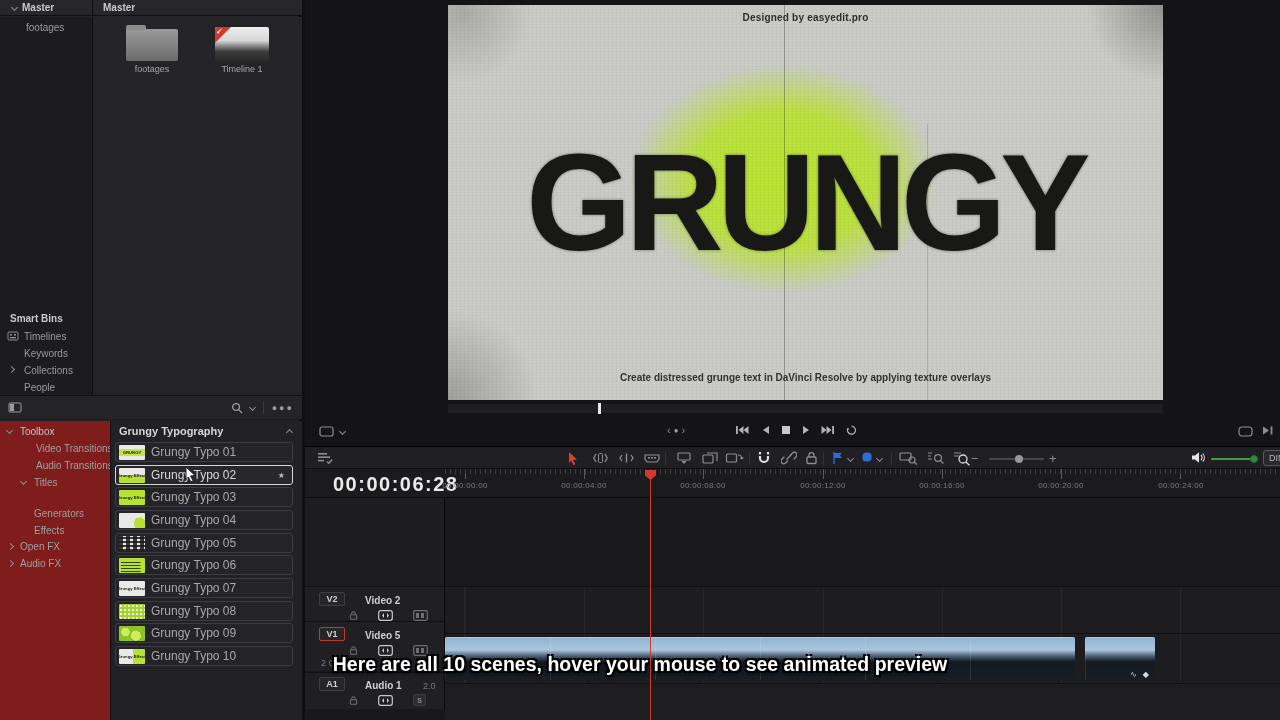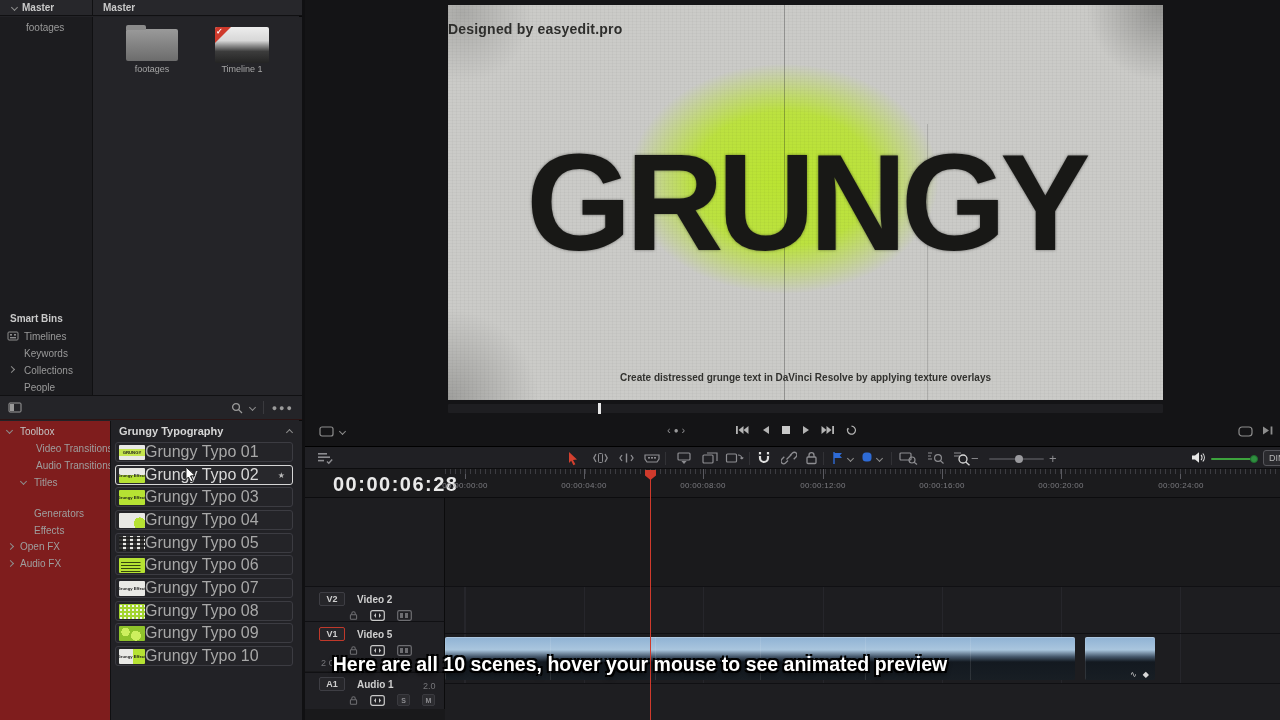--- a/index.html
+++ b/index.html
@@ -23,21 +23,21 @@
 .corner-badge{position:absolute;left:0;top:0;width:0;height:0;border-top:16px solid #cf3a2c;border-right:16px solid transparent}
 .corner-check{position:absolute;left:1px;top:0px;font-size:8px;color:#fff;font-weight:700}
 .grid-label{position:absolute;font-size:9px;color:#a6a6a6;text-align:center}
 .mp-toolbar{position:absolute;left:0;top:395px;width:302px;height:25px;background:#242428;border-top:1px solid #101012;border-bottom:1px solid #2a1414;display:flex;align-items:center}
 .fx-tree{position:absolute;left:0;top:421px;width:110px;height:299px;background:#7f1d1d}
 .fx-item{position:absolute;font-size:10px;color:#9f9f9f;white-space:nowrap}
 .fx-list{position:absolute;left:110px;top:421px;width:192px;height:299px;background:#222226;border-left:1px solid #101012}
 .fxl-hdr{position:absolute;left:8px;top:4px;font-size:11px;font-weight:700;color:#d6d6d6}
 .fx-row{position:absolute;left:4px;width:178px;height:20px;background:#242428;border:1px solid #3c3c42;border-radius:3px;display:flex;align-items:center}
 .fx-row.sel{border-color:#d6d6d6;background:#28282c}
-.fx-row .lbl{font-size:16px;color:#a8a8a8;margin-left:0}
+.fx-row .lbl{font-size:12px;color:#a8a8a8;margin-left:6px}
 .thumb{width:26px;height:15px;margin-left:3px;border-radius:1px;position:relative;overflow:hidden;display:flex;align-items:center;justify-content:center;flex:none}
 .ttx{font-size:5px;font-weight:700;color:#1a1a1a;transform:scale(.85);line-height:5px;text-align:center;white-space:nowrap}
 .t1{background:linear-gradient(180deg,#e9e9e5 0 30%,#c5e54d 30% 72%,#e9e9e5 72%)}
 .t2{background:linear-gradient(180deg,#e9e9e5 0 48%,#b6e233 48%)}
 .t3{background:#b6e233}
 .t4{background:radial-gradient(circle 10px at 80% 70%,#b6e233 60%,transparent 61%),#e9e9e5}
 .t5{background-color:#e7e7e3;background-image:repeating-linear-gradient(0deg,rgba(25,25,25,.85) 0 2px,transparent 2px 4px),repeating-linear-gradient(90deg,rgba(25,25,25,.85) 0 4px,transparent 4px 7px)}
 .t6{background-image:repeating-linear-gradient(0deg,rgba(0,0,0,.7) 0 1px,transparent 1px 3px);background-size:75% 80%;background-position:2px 2px;background-repeat:no-repeat;background-color:#b6e233}
 .t7{background:#e9e9e5}
 .t8{background-image:radial-gradient(circle 1px,#f2f2ee 1px,transparent 1.5px);background-size:4px 4px;background-color:#a3d42e}
@@ -53,21 +53,21 @@
 .main{position:absolute;left:305px;top:0;width:975px;height:720px;background:#141416;overflow:hidden}
 .video{position:absolute;left:143px;top:5px;width:715px;height:395px;background:
  radial-gradient(ellipse 215px 160px at 47% 44%,#bae431 0%,rgba(186,228,49,.9) 42%,rgba(186,228,49,0) 72%),
  radial-gradient(circle 110px at 100% 0%,rgba(0,0,0,.28),transparent 70%),
  radial-gradient(circle 130px at 0% 100%,rgba(0,0,0,.22),transparent 70%),
  radial-gradient(circle 100px at 2% 2%,rgba(0,0,0,.16),transparent 70%),
  #cbcbc8;overflow:hidden}
 .vid-noise{position:absolute;inset:0;background-image:repeating-linear-gradient(0deg,rgba(0,0,0,.025) 0 1px,transparent 1px 3px),repeating-linear-gradient(90deg,rgba(30,30,30,.03) 0 1px,transparent 1px 4px)}
 .scratch1{position:absolute;left:47%;top:0;width:1px;height:100%;background:rgba(30,30,30,.3)}
 .scratch2{position:absolute;left:67%;top:30%;width:1px;height:70%;background:rgba(40,40,40,.18)}
-.credit{position:absolute;top:16px;width:100%;font-size:14px;font-weight:700;color:#2e2e2c;letter-spacing:.2px}
+.credit{position:absolute;top:7px;width:100%;text-align:center;font-size:10px;font-weight:700;color:#2e2e2c;letter-spacing:.2px}
 .headline{position:absolute;top:118px;width:100%;text-align:center;font-size:138px;font-weight:700;letter-spacing:-6px;color:#181816;transform:scaleX(.98);text-shadow:0 0 3px rgba(30,30,28,.55)}
 .desc{position:absolute;top:367px;width:100%;text-align:center;font-size:10px;font-weight:700;color:#32322f;line-height:11px}
 .scrub{position:absolute;left:143px;top:404px;width:715px;height:9px;background:#1e1e21;border-radius:1px}
 .scrub-tick{position:absolute;left:150px;top:-1px;width:3px;height:11px;background:#e8e8e8}
 .transport{position:absolute;left:0;top:420px;width:975px;height:24px}
 .tbtn{position:absolute;top:4px;color:#b4b4b4;display:flex;align-items:center;justify-content:center}
 .jog{font-size:11px;color:#8e8e90;letter-spacing:3px}
 .jogdot{font-size:8px;color:#9a9a9c}
 
 
@@ -88,21 +88,21 @@
 
 
 .tracks{position:absolute;left:0;top:498px;width:975px;height:222px;background:#19191b}
 .thdr{position:absolute;left:0;width:140px;background:#202024;border-right:1px solid #0b0b0c;border-top:1px solid #101013}
 .lane{position:absolute;left:140px;width:835px;border-top:1px solid #101013;background:#1d1d20;background-image:repeating-linear-gradient(90deg,#26262b 0 1px,transparent 1px 119.2px);background-position:20px 0}
 .chip{display:inline-flex;align-items:center;justify-content:center;width:26px;height:14px;border:1px solid #3e3e44;border-radius:2px;font-size:9px;font-weight:700;color:#cfcfcf;background:#26262a}
 .chip.dest{border-color:#c0392b}
 .tname{font-size:10px;font-weight:700;color:#cfcfcf}
 .tcount{font-size:9px;color:#76767a}
 .mchip{display:inline-flex;align-items:center;justify-content:center;width:13px;height:12px;border-radius:2px;background:#2c2c30;border:1px solid #3a3a3f;font-size:7px;color:#8d8d91;font-weight:700}
-.trow{position:absolute;display:flex;align-items:center;gap:12px}
+.trow{position:absolute;display:flex;align-items:flex-end;gap:20px}
 .clip{position:absolute;border-radius:2px;overflow:hidden;background:
  linear-gradient(180deg,#8fb2d4 0%,#aac6de 30%,#44566a 46%,#131920 58%,#181e24 100%);
  box-shadow:inset 0 1px 0 rgba(255,255,255,.25)}
 .clip:before{content:"";position:absolute;inset:0;background:repeating-linear-gradient(90deg,rgba(255,255,255,.10) 0 1px,transparent 1px 105px)}
 .clip-ic{position:absolute;right:4px;bottom:1px;font-size:8px;color:#d8d8d8;letter-spacing:2px}
 .playline{position:absolute;left:345px;top:478px;width:1px;height:242px;background:#cf3a2c;z-index:6}
 .playhead{position:absolute;left:340px;top:470px;width:11px;height:10px;background:#cf3a2c;clip-path:polygon(0 0,100% 0,100% 55%,50% 100%,0 55%);z-index:7}
 
 
 .caption{position:absolute;left:640px;top:653px;transform:translateX(-50%);white-space:nowrap;font-size:19.5px;font-weight:700;color:#fff;z-index:9;text-shadow:-2px -2px 0 #000,2px -2px 0 #000,-2px 2px 0 #000,2px 2px 0 #000,0 3px 5px rgba(0,0,0,.9)}

